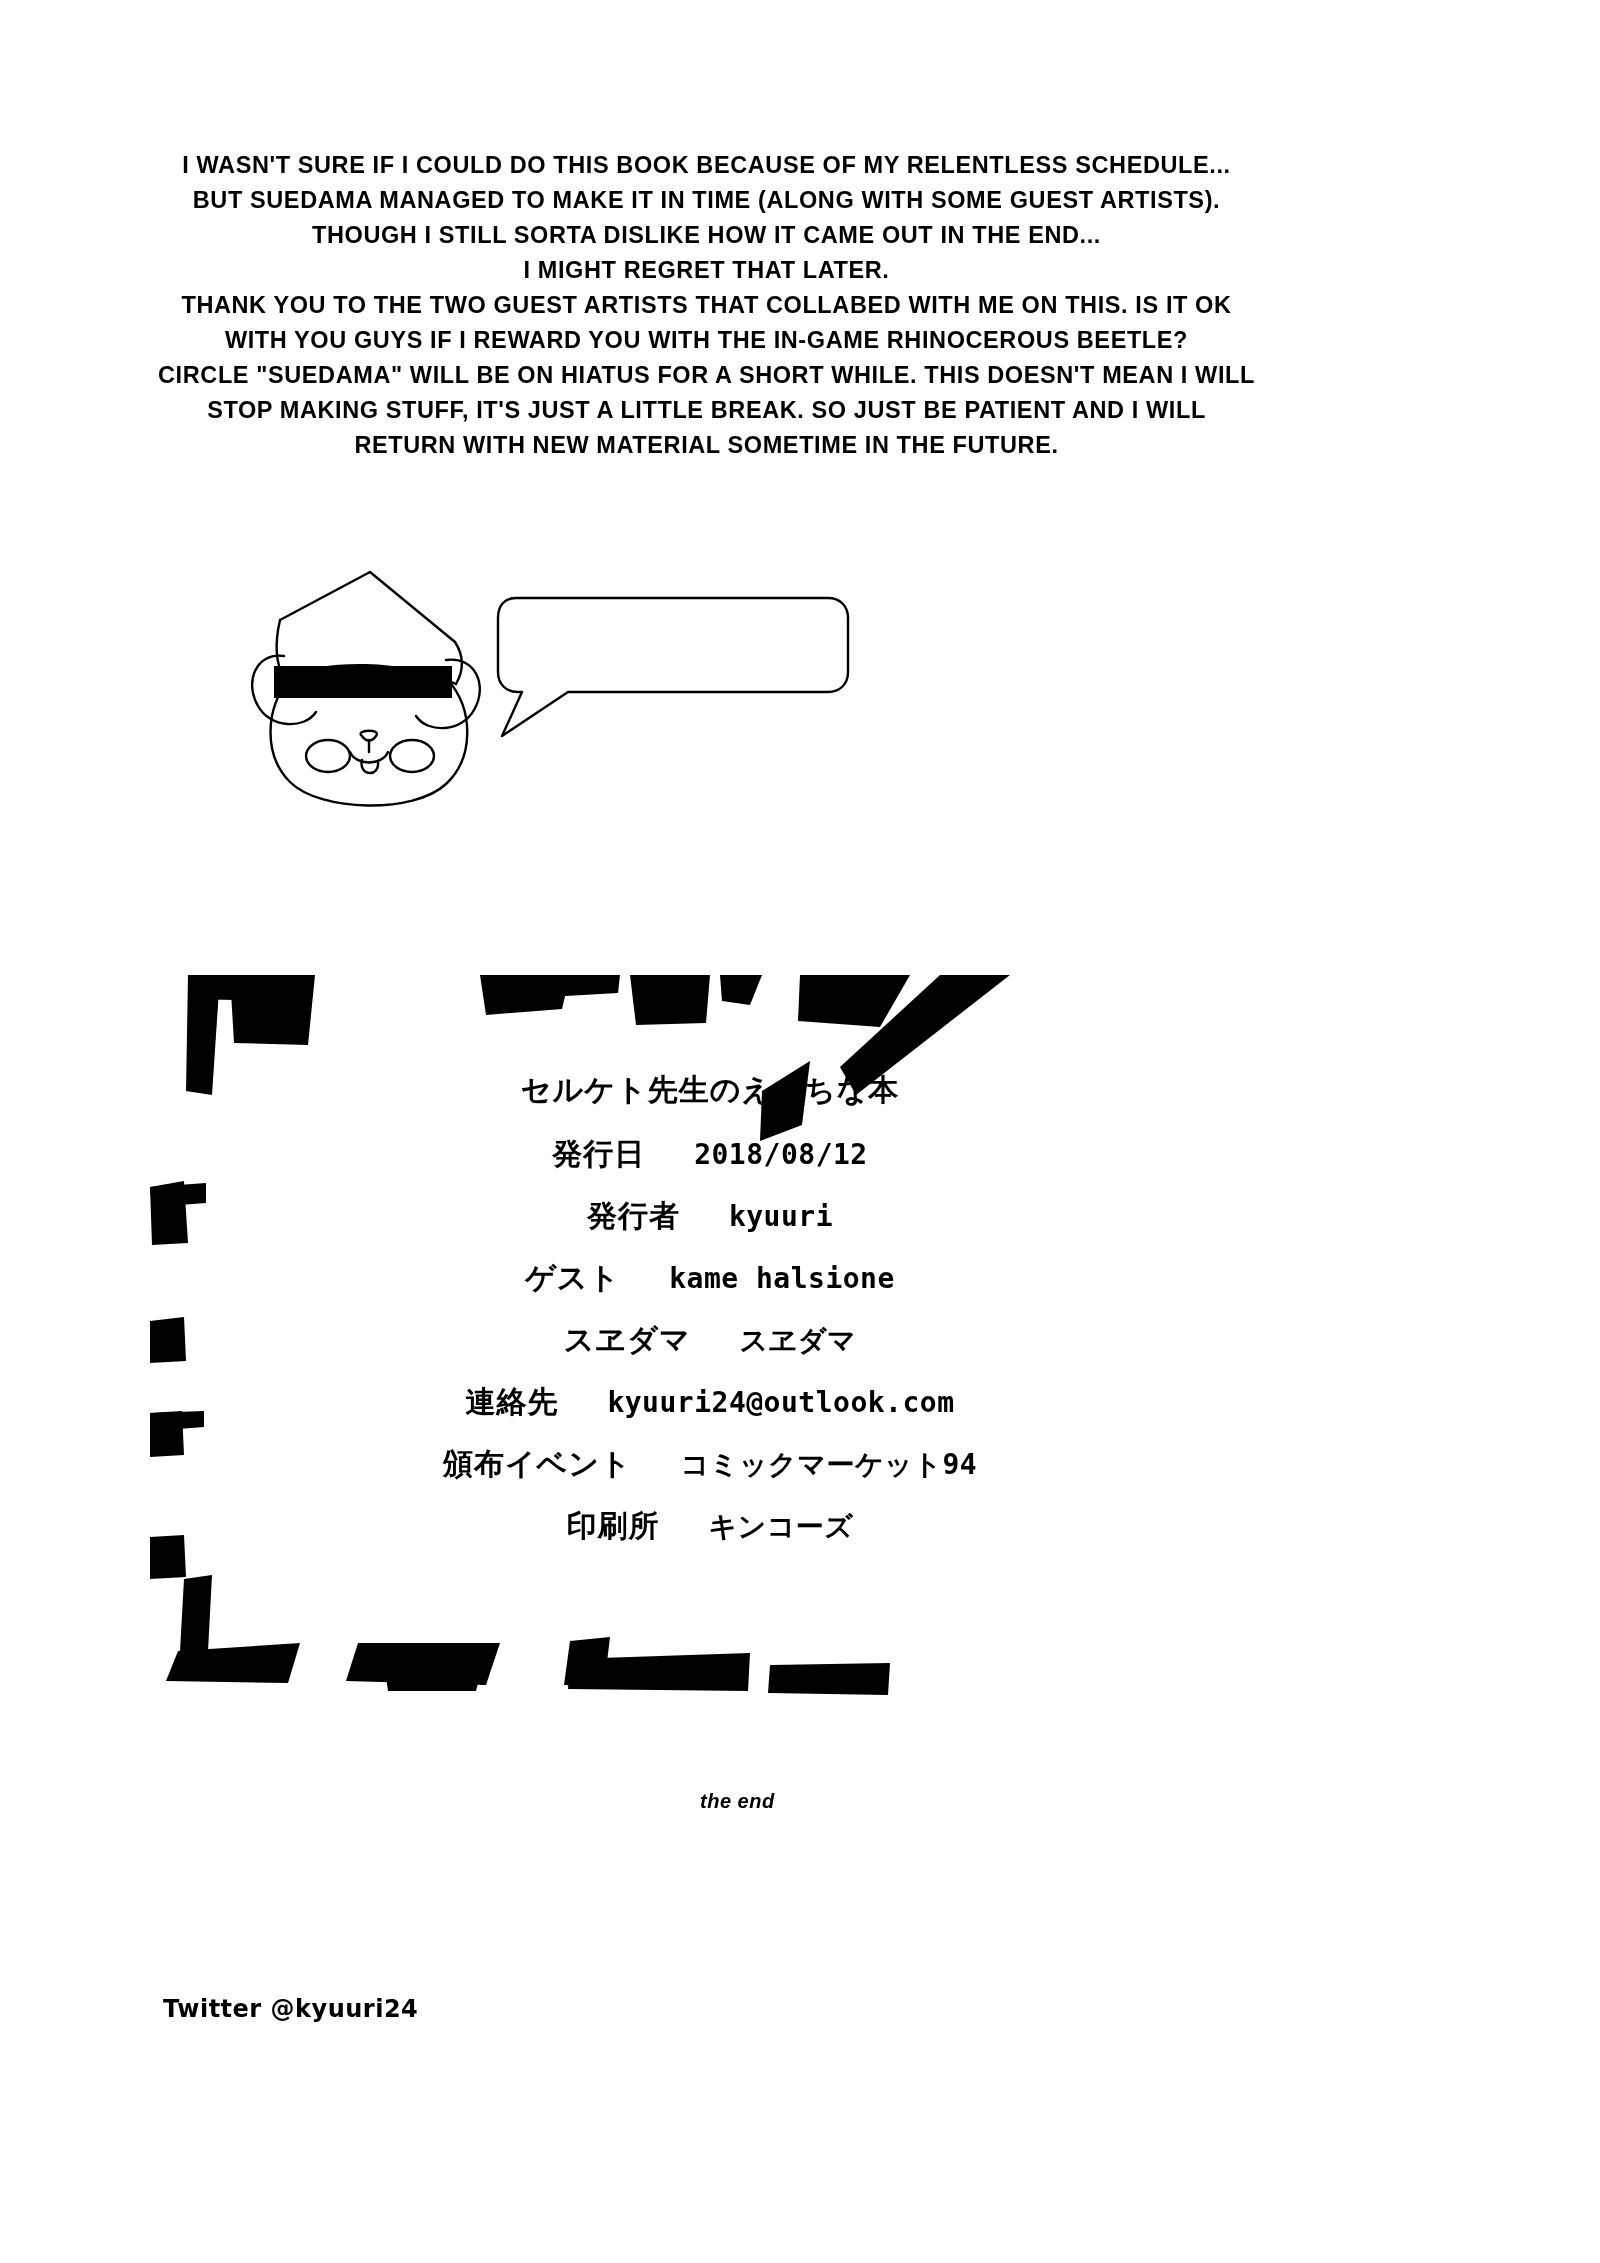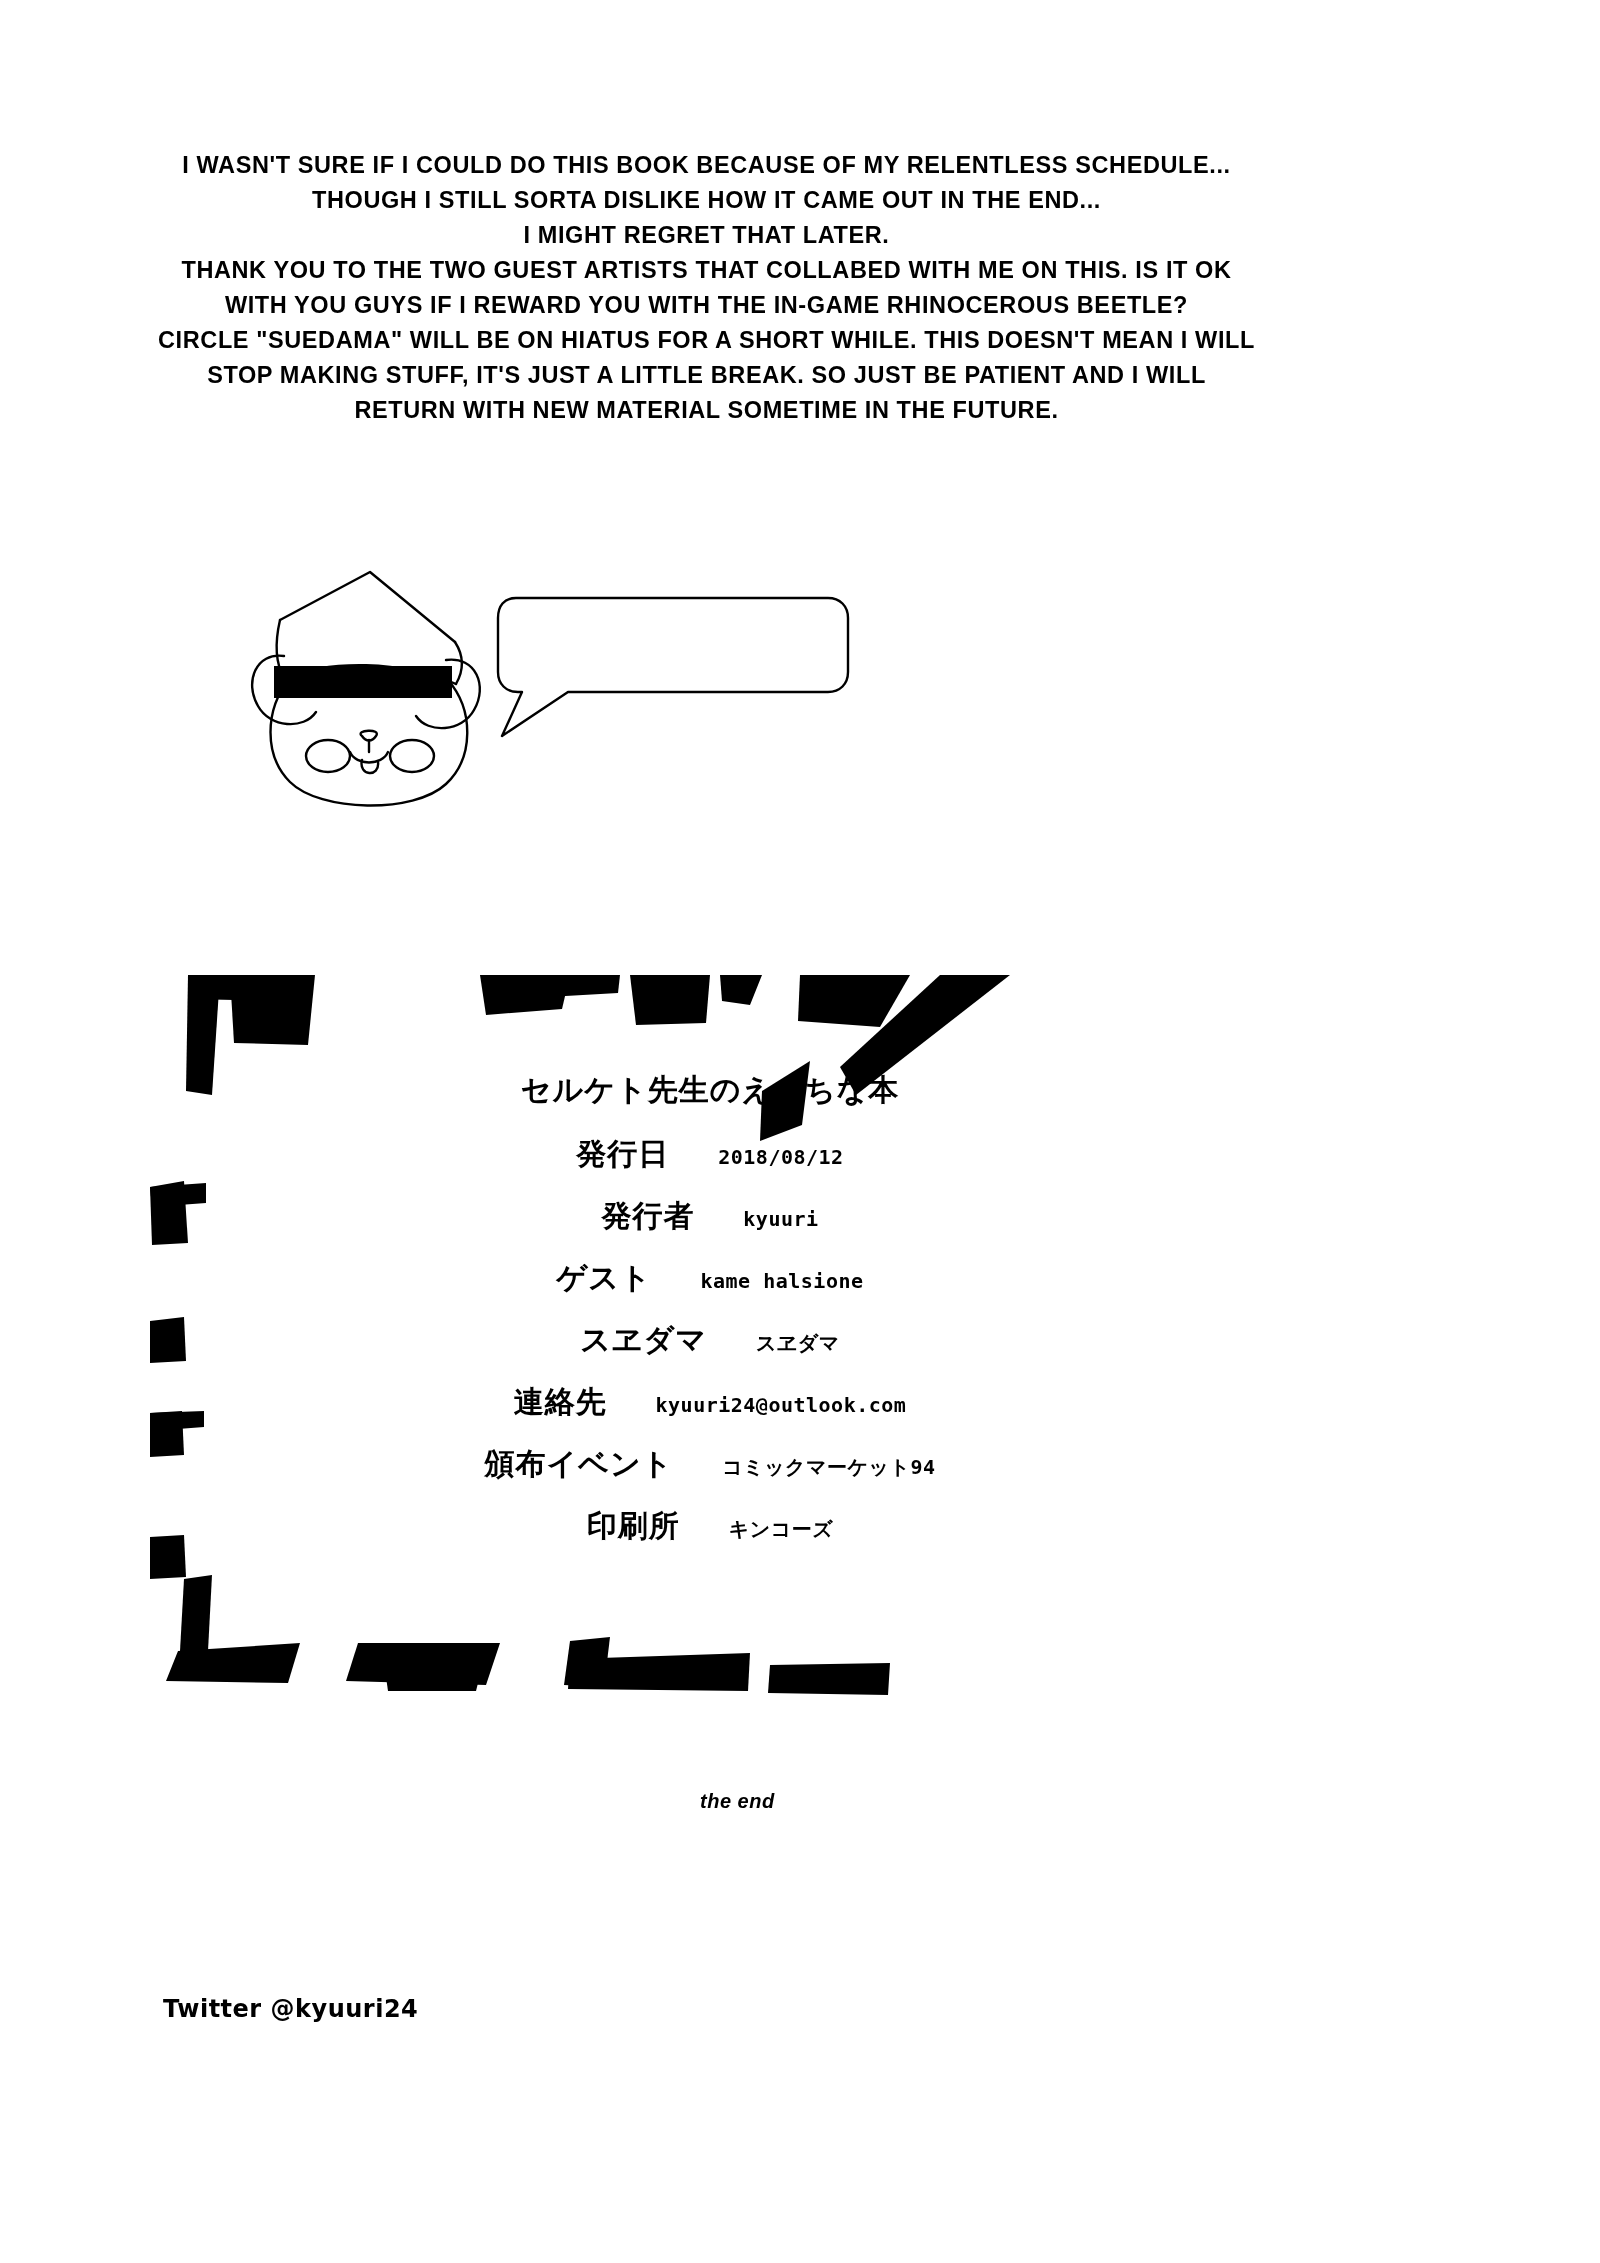--- a/index.html
+++ b/index.html
@@ -67,21 +67,21 @@
     line-height: 1.0;
     margin-bottom: 32px;
     white-space: nowrap;
     letter-spacing: 1px;
   }
   .cl-row.first { margin-bottom: 34px; }
   .cl-label { display: inline; }
   .cl-value {
     display: inline;
     font-family: "DejaVu Sans Mono", monospace;
-    font-size: 20px;
+    font-size: 28px;
     letter-spacing: 0.5px;
   }
   .cl-gap { display: inline-block; width: 26px; }
 
   .okuzuke {
     position: absolute;
     right: 72px;
     top: 185px;
     width: 130px;
     font-family: "DejaVu Sans", sans-serif;
@@ -118,20 +118,21 @@
     font-size: 20px;
     letter-spacing: 0.4px;
     text-transform: uppercase;
   }
 </style>
 </head>
 <body>
 
 <div class="afterword">
   <span class="ln">I wasn't sure if I could do this book because of my relentless schedule...</span>
+  <span class="ln">But Suedama managed to make it in time (along with some guest artists).</span>
   <span class="ln">Though I still sorta dislike how it came out in the end...</span>
   <span class="ln">I might regret that later.</span>
   <span class="ln">Thank you to the two guest artists that collabed with me on this. Is it ok</span>
   <span class="ln">with you guys if I reward you with the in-game rhinocerous beetle?</span>
   <span class="ln">Circle "Suedama" will be on hiatus for a short while. This doesn't mean I will</span>
   <span class="ln">stop making stuff, it's just a little break. So just be patient and I will</span>
   <span class="ln">return with new material sometime in the future.</span>
 </div>
 
 <div class="doodle">

